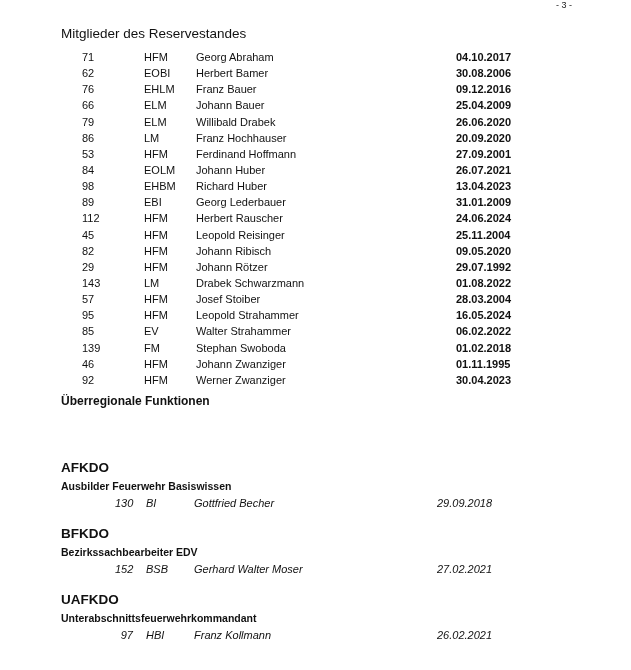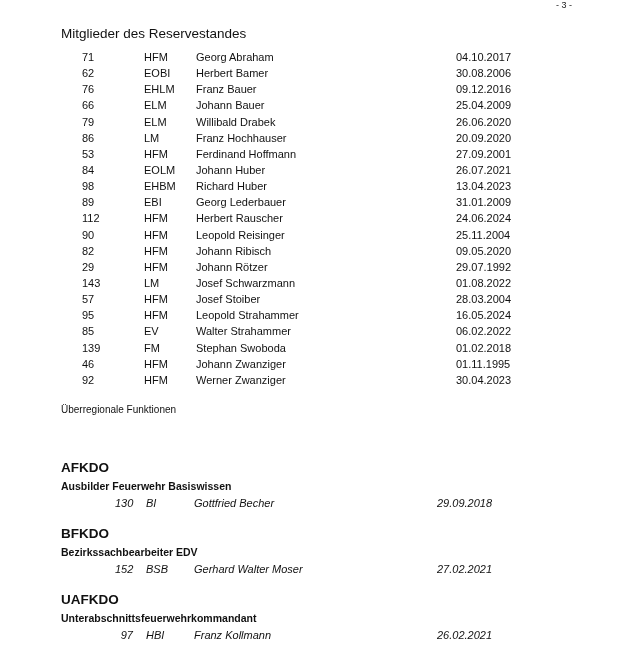--- a/index.html
+++ b/index.html
@@ -6,22 +6,22 @@
   body { width: 631px; height: 670px; position: relative; overflow: hidden;
          font-family: "Liberation Sans", sans-serif; color: #111; }
   .page-num { position: absolute; top: 0px; left: 556px; font-size: 9px; color: #222; }
   .h-reserve { position: absolute; top: 26px; left: 61px; font-size: 13.5px; font-weight: normal; }
   .reserve-list { position: absolute; top: 49px; left: 0; width: 631px; }
   .r-row { position: relative; height: 16.15px; font-size: 11px; line-height: 16px; }
   .r-row span { position: absolute; top: 0; white-space: nowrap; }
   .r-nr { left: 82px; }
   .r-rank { left: 144px; }
   .r-name { left: 196px; }
-  .r-date { left: 456px; }
-  .h-ueber { position: absolute; top: 404px; left: 61px; font-size: 10px; font-weight: normal; }
+  .r-date { left: 456px; font-weight: bold; }
+  .h-ueber { position: absolute; top: 394px; left: 61px; font-size: 12px; font-weight: bold; }
   .org { position: absolute; left: 61px; width: 560px; }
   .org-title { font-size: 13.5px; font-weight: bold; height: 18px; line-height: 18px; }
   .org-func { font-size: 10.5px; font-weight: bold; height: 16px; line-height: 16px; margin-top: 1px; }
   .org-row { position: relative; height: 16px; font-size: 11px; line-height: 16px; margin-top: 1px; font-style: italic; }
   .org-row span { position: absolute; top: 0; white-space: nowrap; }
   .o-nr { left: 54px; width: 18px; text-align: right; }
   .o-rank { left: 85px; }
   .o-name { left: 133px; }
   .o-date { left: 376px; }
 </style>
@@ -93,41 +93,41 @@
       <span class="r-name">Georg Lederbauer</span>
       <span class="r-date">31.01.2009</span>
     </div>
     <div class="r-row">
       <span class="r-nr">112</span>
       <span class="r-rank">HFM</span>
       <span class="r-name">Herbert Rauscher</span>
       <span class="r-date">24.06.2024</span>
     </div>
     <div class="r-row">
-      <span class="r-nr">90</span>
+      <span class="r-nr">45</span>
       <span class="r-rank">HFM</span>
       <span class="r-name">Leopold Reisinger</span>
       <span class="r-date">25.11.2004</span>
     </div>
     <div class="r-row">
       <span class="r-nr">82</span>
       <span class="r-rank">HFM</span>
       <span class="r-name">Johann Ribisch</span>
       <span class="r-date">09.05.2020</span>
     </div>
     <div class="r-row">
       <span class="r-nr">29</span>
       <span class="r-rank">HFM</span>
       <span class="r-name">Johann Rötzer</span>
       <span class="r-date">29.07.1992</span>
     </div>
     <div class="r-row">
       <span class="r-nr">143</span>
       <span class="r-rank">LM</span>
-      <span class="r-name">Josef Schwarzmann</span>
+      <span class="r-name">Drabek Schwarzmann</span>
       <span class="r-date">01.08.2022</span>
     </div>
     <div class="r-row">
       <span class="r-nr">57</span>
       <span class="r-rank">HFM</span>
       <span class="r-name">Josef Stoiber</span>
       <span class="r-date">28.03.2004</span>
     </div>
     <div class="r-row">
       <span class="r-nr">95</span>

